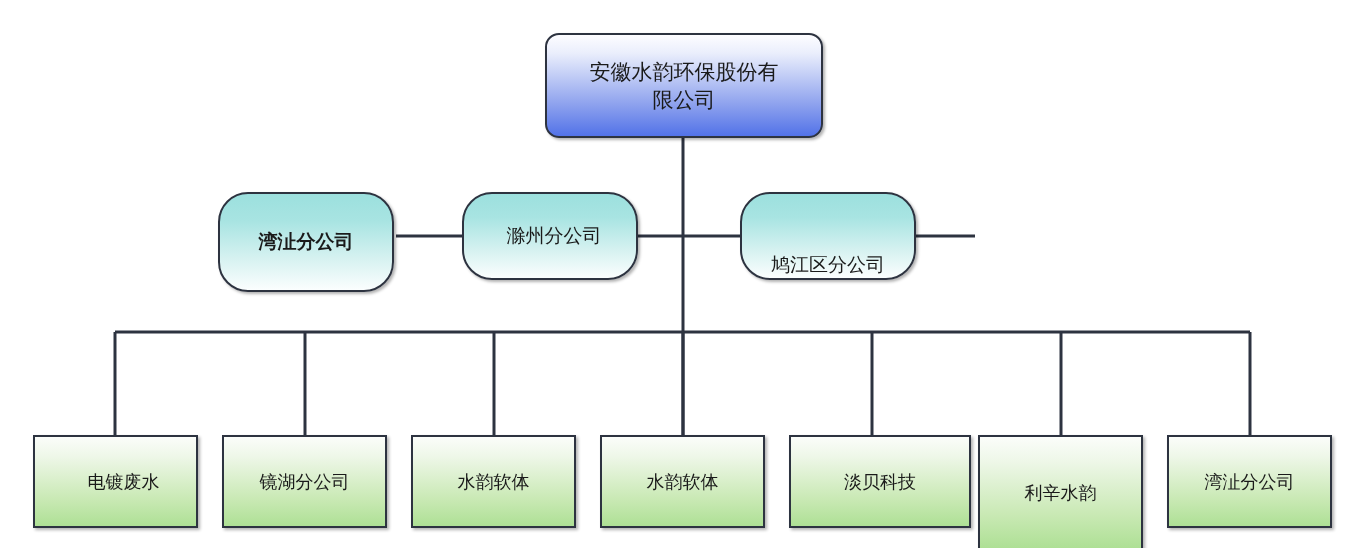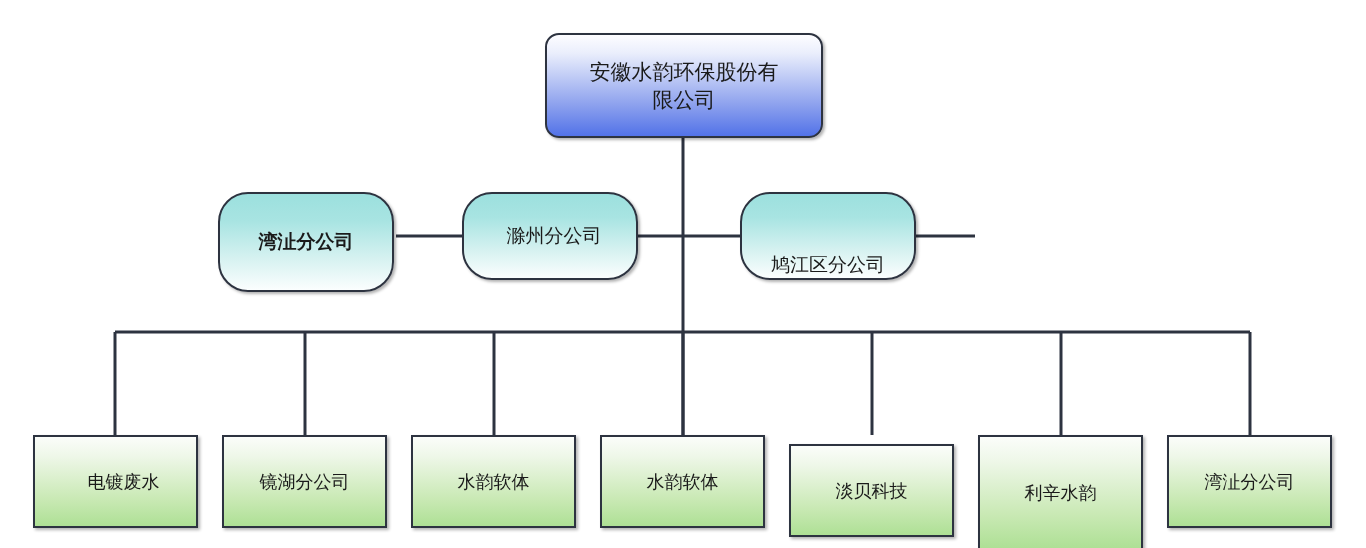--- a/index.html
+++ b/index.html
@@ -99,21 +99,21 @@
   </div>
   <div class="node node-leaf" style="left: 222px; top: 435px; width: 165px; height: 93px;">
     <span class="node-label">镜湖分公司</span>
   </div>
   <div class="node node-leaf" style="left: 411px; top: 435px; width: 165px; height: 93px;">
     <span class="node-label">水韵软体</span>
   </div>
   <div class="node node-leaf" style="left: 600px; top: 435px; width: 165px; height: 93px;">
     <span class="node-label">水韵软体</span>
   </div>
-  <div class="node node-leaf" style="left: 789px; top: 435px; width: 165px; height: 93px; margin-top: 9px;">
+  <div class="node node-leaf" style="left: 789px; top: 435px; width: 182px; height: 93px;">
     <span class="node-label">淡贝科技</span>
   </div>
   <div class="node node-leaf" style="left: 978px; top: 435px; width: 165px; height: 115px;">
     <span class="node-label">利辛水韵</span>
   </div>
   <div class="node node-leaf" style="left: 1167px; top: 435px; width: 165px; height: 93px;">
     <span class="node-label">湾沚分公司</span>
   </div>
 
 </div>

